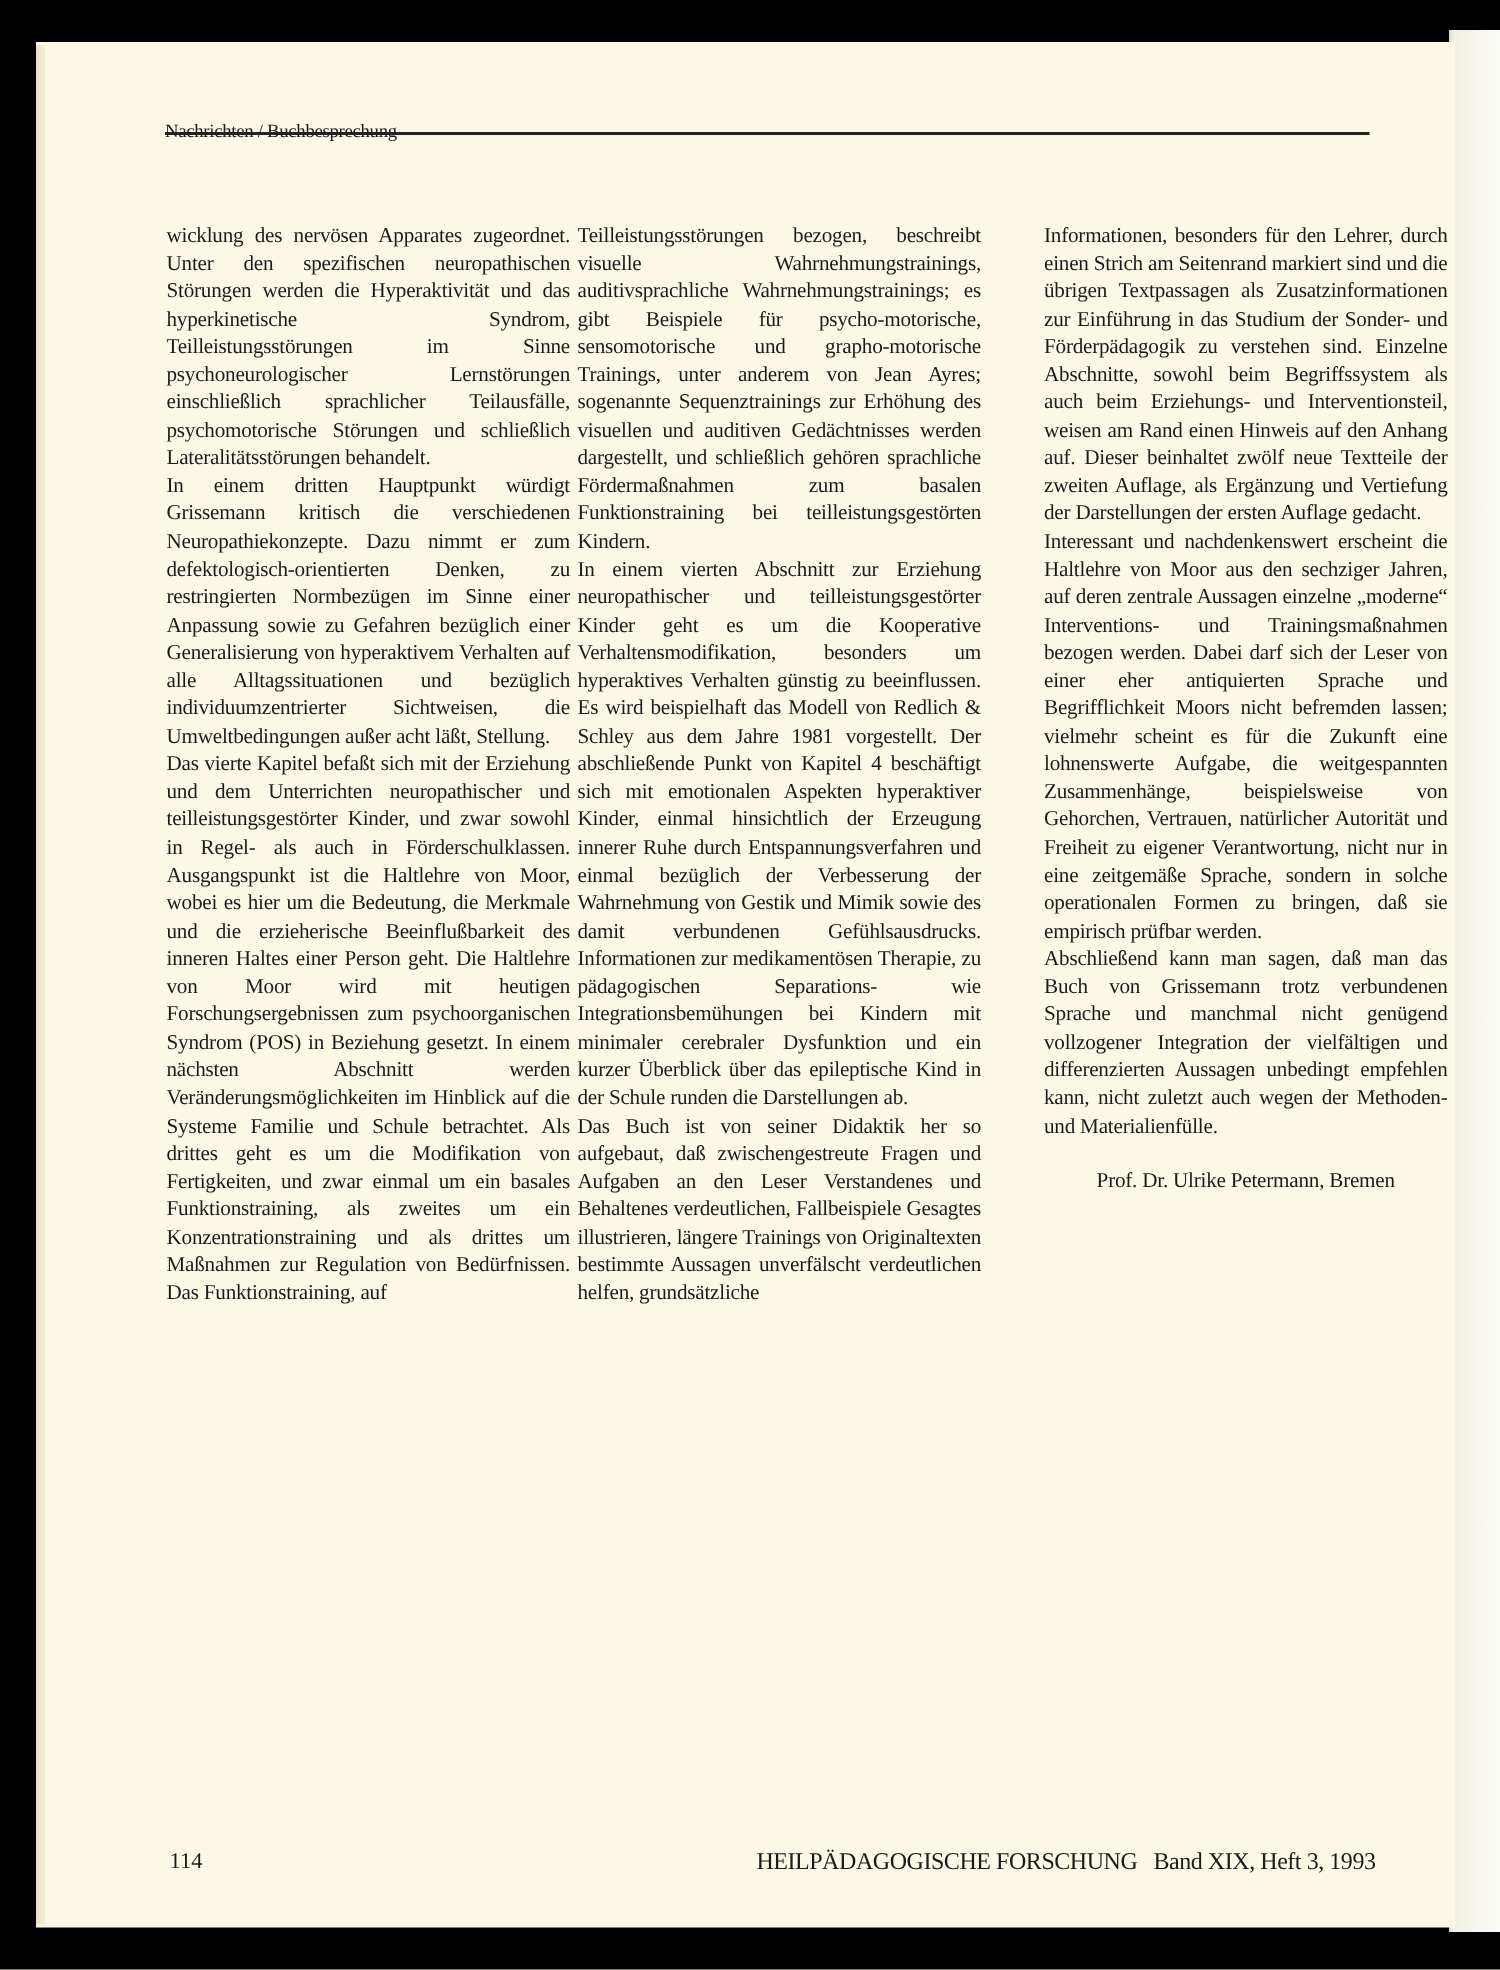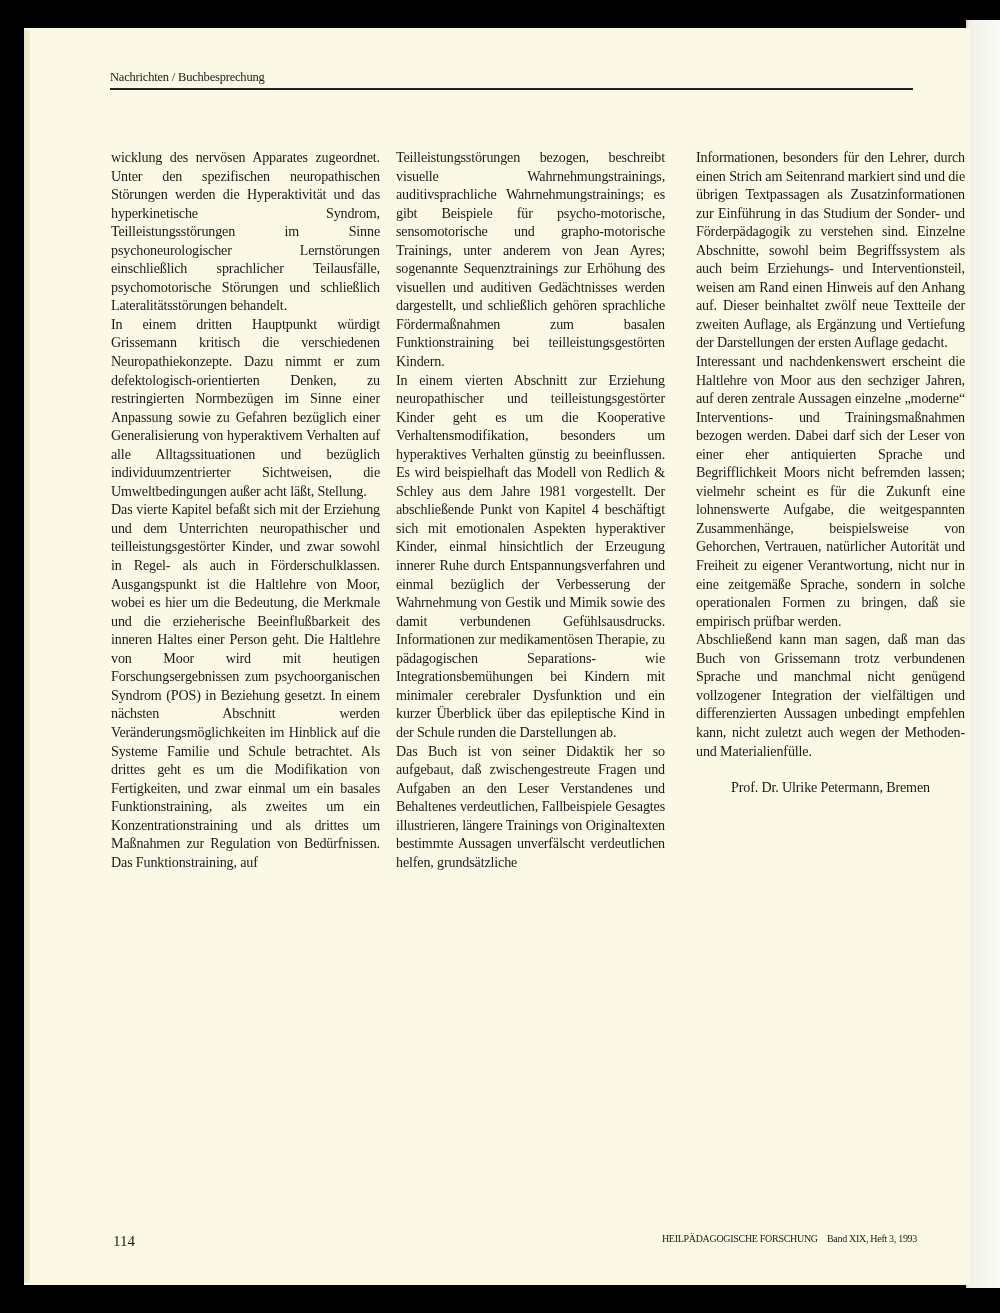--- a/index.html
+++ b/index.html
@@ -4,31 +4,31 @@
 <style>
   html, body { margin:0; padding:0; }
   body { width:1000px; height:1313px; background:#000; position:relative; overflow:hidden;
          font-family:"Liberation Serif", "DejaVu Serif", serif; color:#1a1a1a; }
   .page { position:absolute; left:24px; top:28px; width:946px; height:1257px;
           background:#fbf9e6; }
   .page-edge { position:absolute; left:24px; top:30px; width:6px; height:1253px;
                background:linear-gradient(to right,#e8e3c8,#f3efd7); }
   .next-page { position:absolute; left:966px; top:20px; width:34px; height:1268px;
                background:linear-gradient(to right,#d9d6c4 0,#f1f0e6 3px,#fbfbf6 100%); }
-  .header { position:absolute; left:110px; top:70px; font-size:12.5px; letter-spacing:-0.2px; }
+  .header { position:absolute; left:110px; top:80px; font-size:12.5px; letter-spacing:-0.2px; }
   .rule { position:absolute; left:110px; top:88px; width:803px; height:2px; background:#222; }
   .col { position:absolute; top:148px; width:269px; font-size:14.1px; line-height:18.55px;
          text-align:justify; letter-spacing:-0.15px; }
   .col p { margin:0; }
   .c1 { left:111px; }
-  .c2 { left:396px; }
+  .c2 { left:385px; }
   .c3 { left:696px; }
   .sig { text-align:center; margin-top:18px !important; }
   .footer-left { position:absolute; left:113px; top:1233px; font-size:15px; }
-  .footer-right { position:absolute; right:83px; top:1233px; font-size:10px; letter-spacing:-0.3px; }
+  .footer-right { position:absolute; right:83px; top:1233px; font-size:16px; letter-spacing:-0.3px; }
   .footer-right .journal { margin-right:7px; }
 </style>
 </head>
 <body>
 
 <div class="next-page"></div>
 <div class="page"></div>
 <div class="page-edge"></div>
 
 <div class="header">Nachrichten / Buchbesprechung</div>

